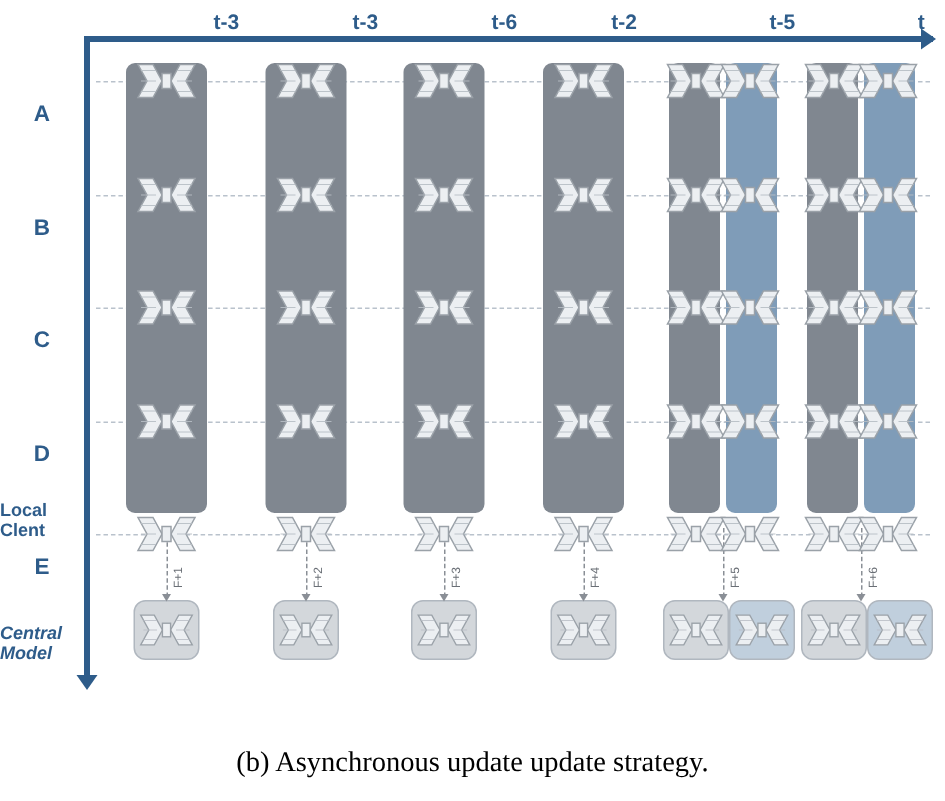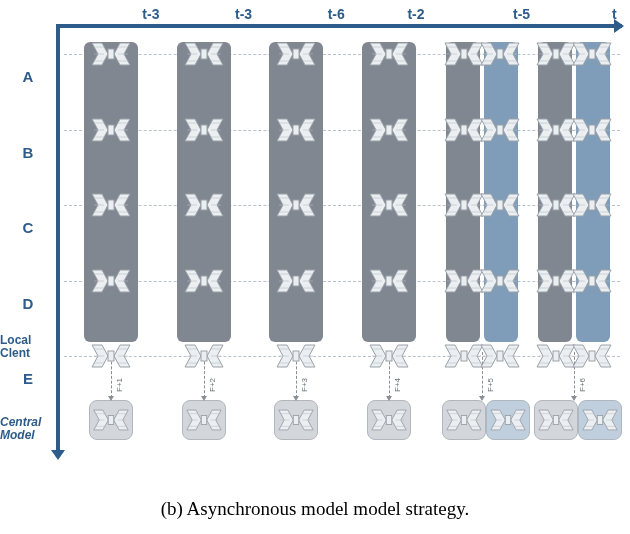--- a/index.html
+++ b/index.html
@@ -951,13 +951,13 @@
             <line x1="4" y1="20" x2="14" y2="20"></line>
     <line x1="28" y1="6" x2="38" y2="6"></line>
             <line x1="28" y1="13" x2="38" y2="13"></line>
             <line x1="28" y1="20" x2="38" y2="20"></line>
   </g>
 </svg>
       </div>
     </div>
 </div>
 
-<div class="caption">(b) Asynchronous model model strategy.</div>
+<div class="caption">(b) Asynchronous update update strategy.</div>
 
 </body></html>

